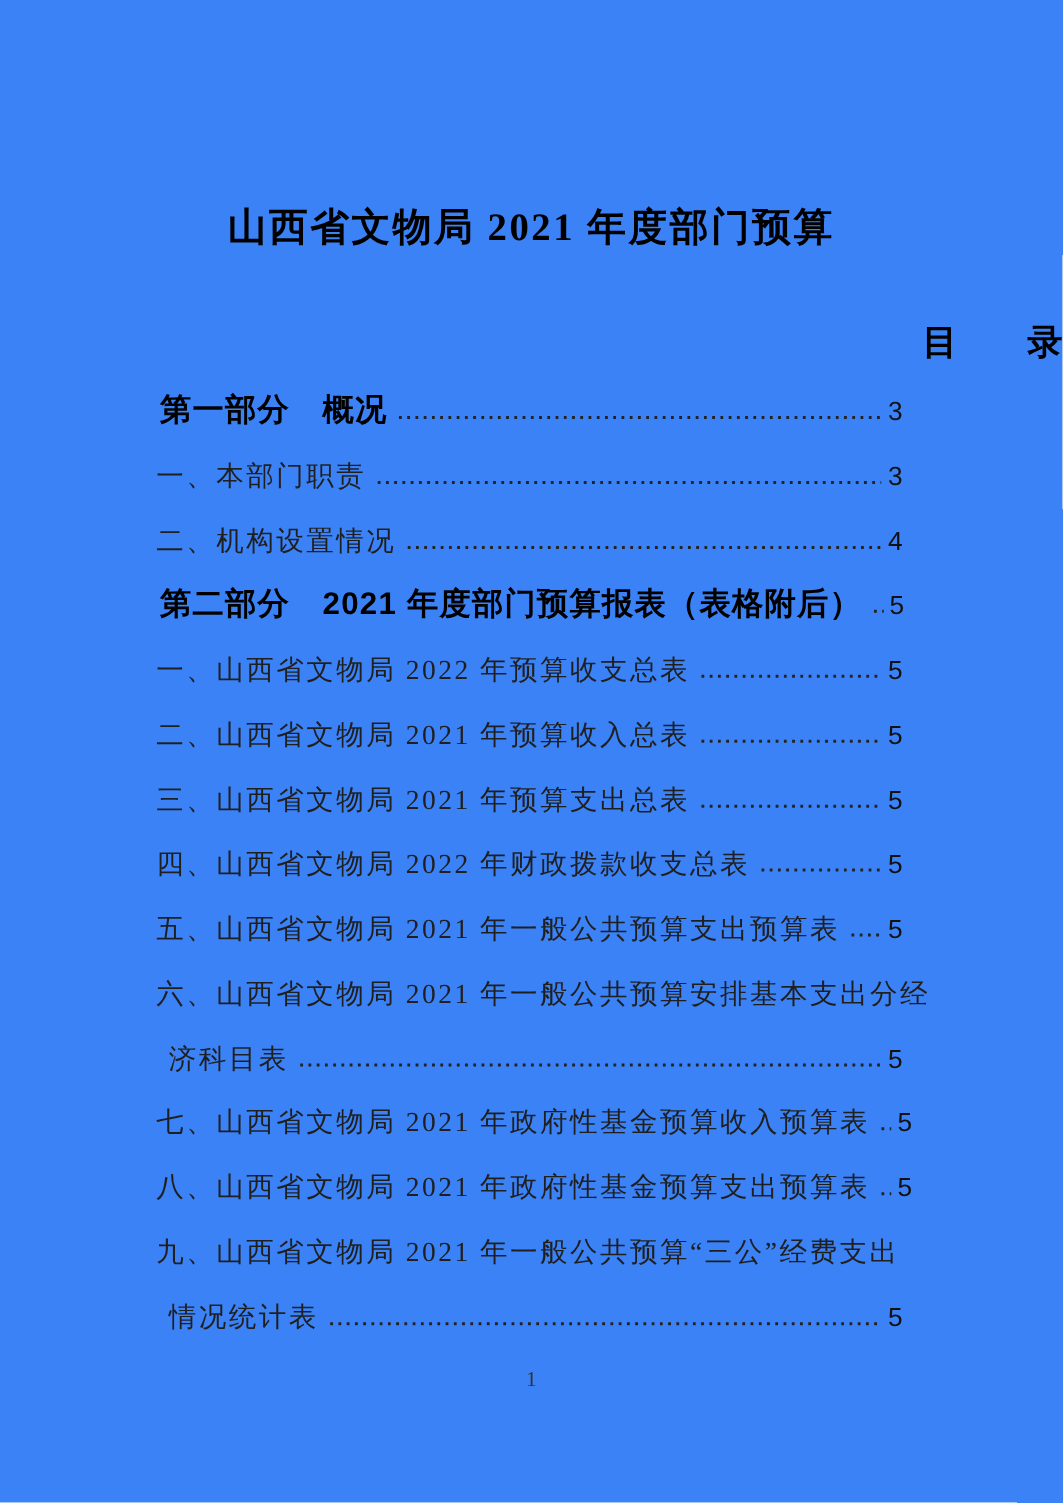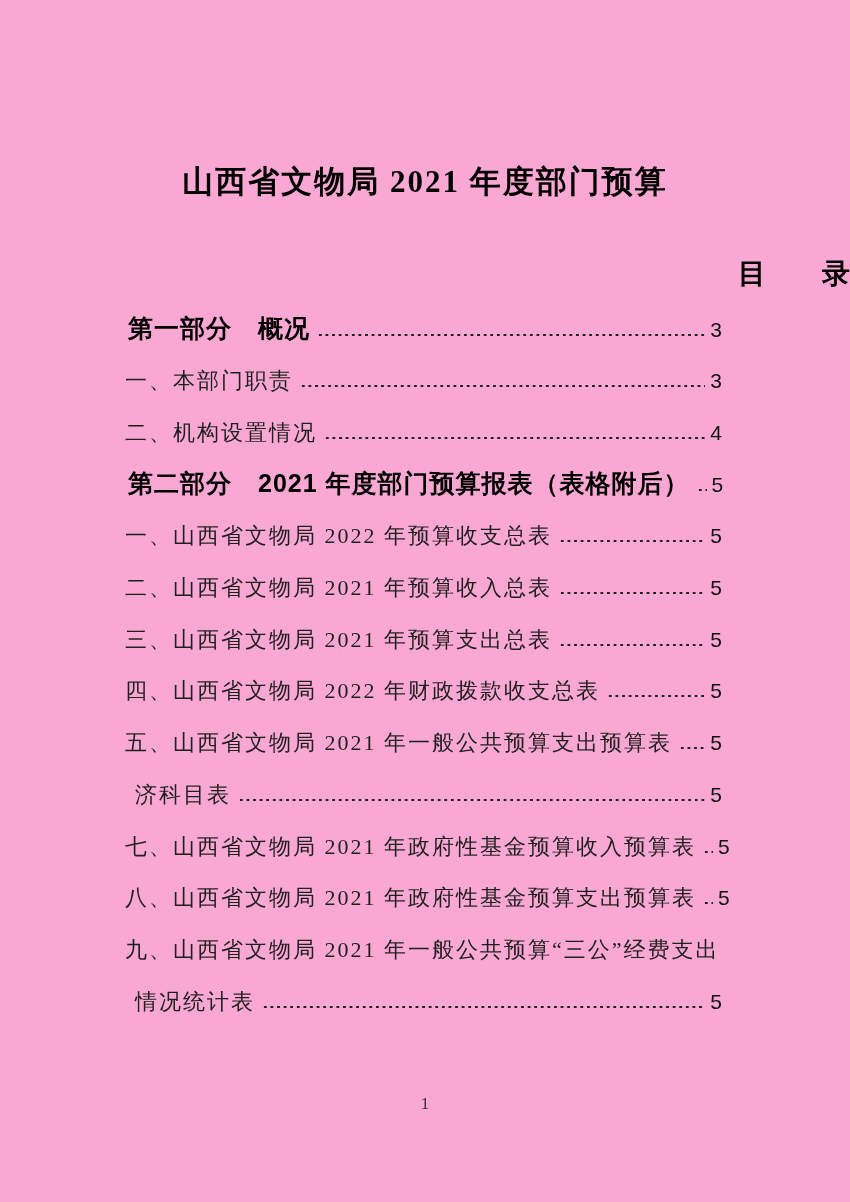--- a/index.html
+++ b/index.html
@@ -1,19 +1,19 @@
 <!DOCTYPE html>
 <html><head>
 <meta charset="utf-8">
 <style>
   html,body{margin:0;padding:0;background:#ffffff;}
   .page{
     position:relative;
     width:850px;height:1202px;
-    background:#f9a8d4;
+    background:#3b82f6;
     overflow:hidden;
     font-family:"Liberation Serif", serif;
     color:#1a1a1a;
   }
   .doc-title{
     position:absolute;top:163px;left:0;width:850px;
     text-align:center;
     font-family:"Liberation Serif", serif;
     font-size:31px;line-height:38px;font-weight:bold;
     letter-spacing:2px;color:#000;
@@ -138,20 +138,23 @@
       <span class="dots"></span>
       <span class="pg">5</span>
     </div>
 
     <div class="toc-row lvl2">
       <span class="t">五、山西省文物局 2021 年一般公共预算支出预算表</span>
       <span class="dots"></span>
       <span class="pg">5</span>
     </div>
 
+    <div class="toc-row lvl2">
+      <span class="t">六、山西省文物局 2021 年一般公共预算安排基本支出分经</span>
+    </div>
 
     <div class="toc-row wrap">
       <span class="t">济科目表</span>
       <span class="dots"></span>
       <span class="pg">5</span>
     </div>
 
     <div class="toc-row lvl2">
       <span class="t">七、山西省文物局 2021 年政府性基金预算收入预算表</span>
       <span class="dots"></span>

